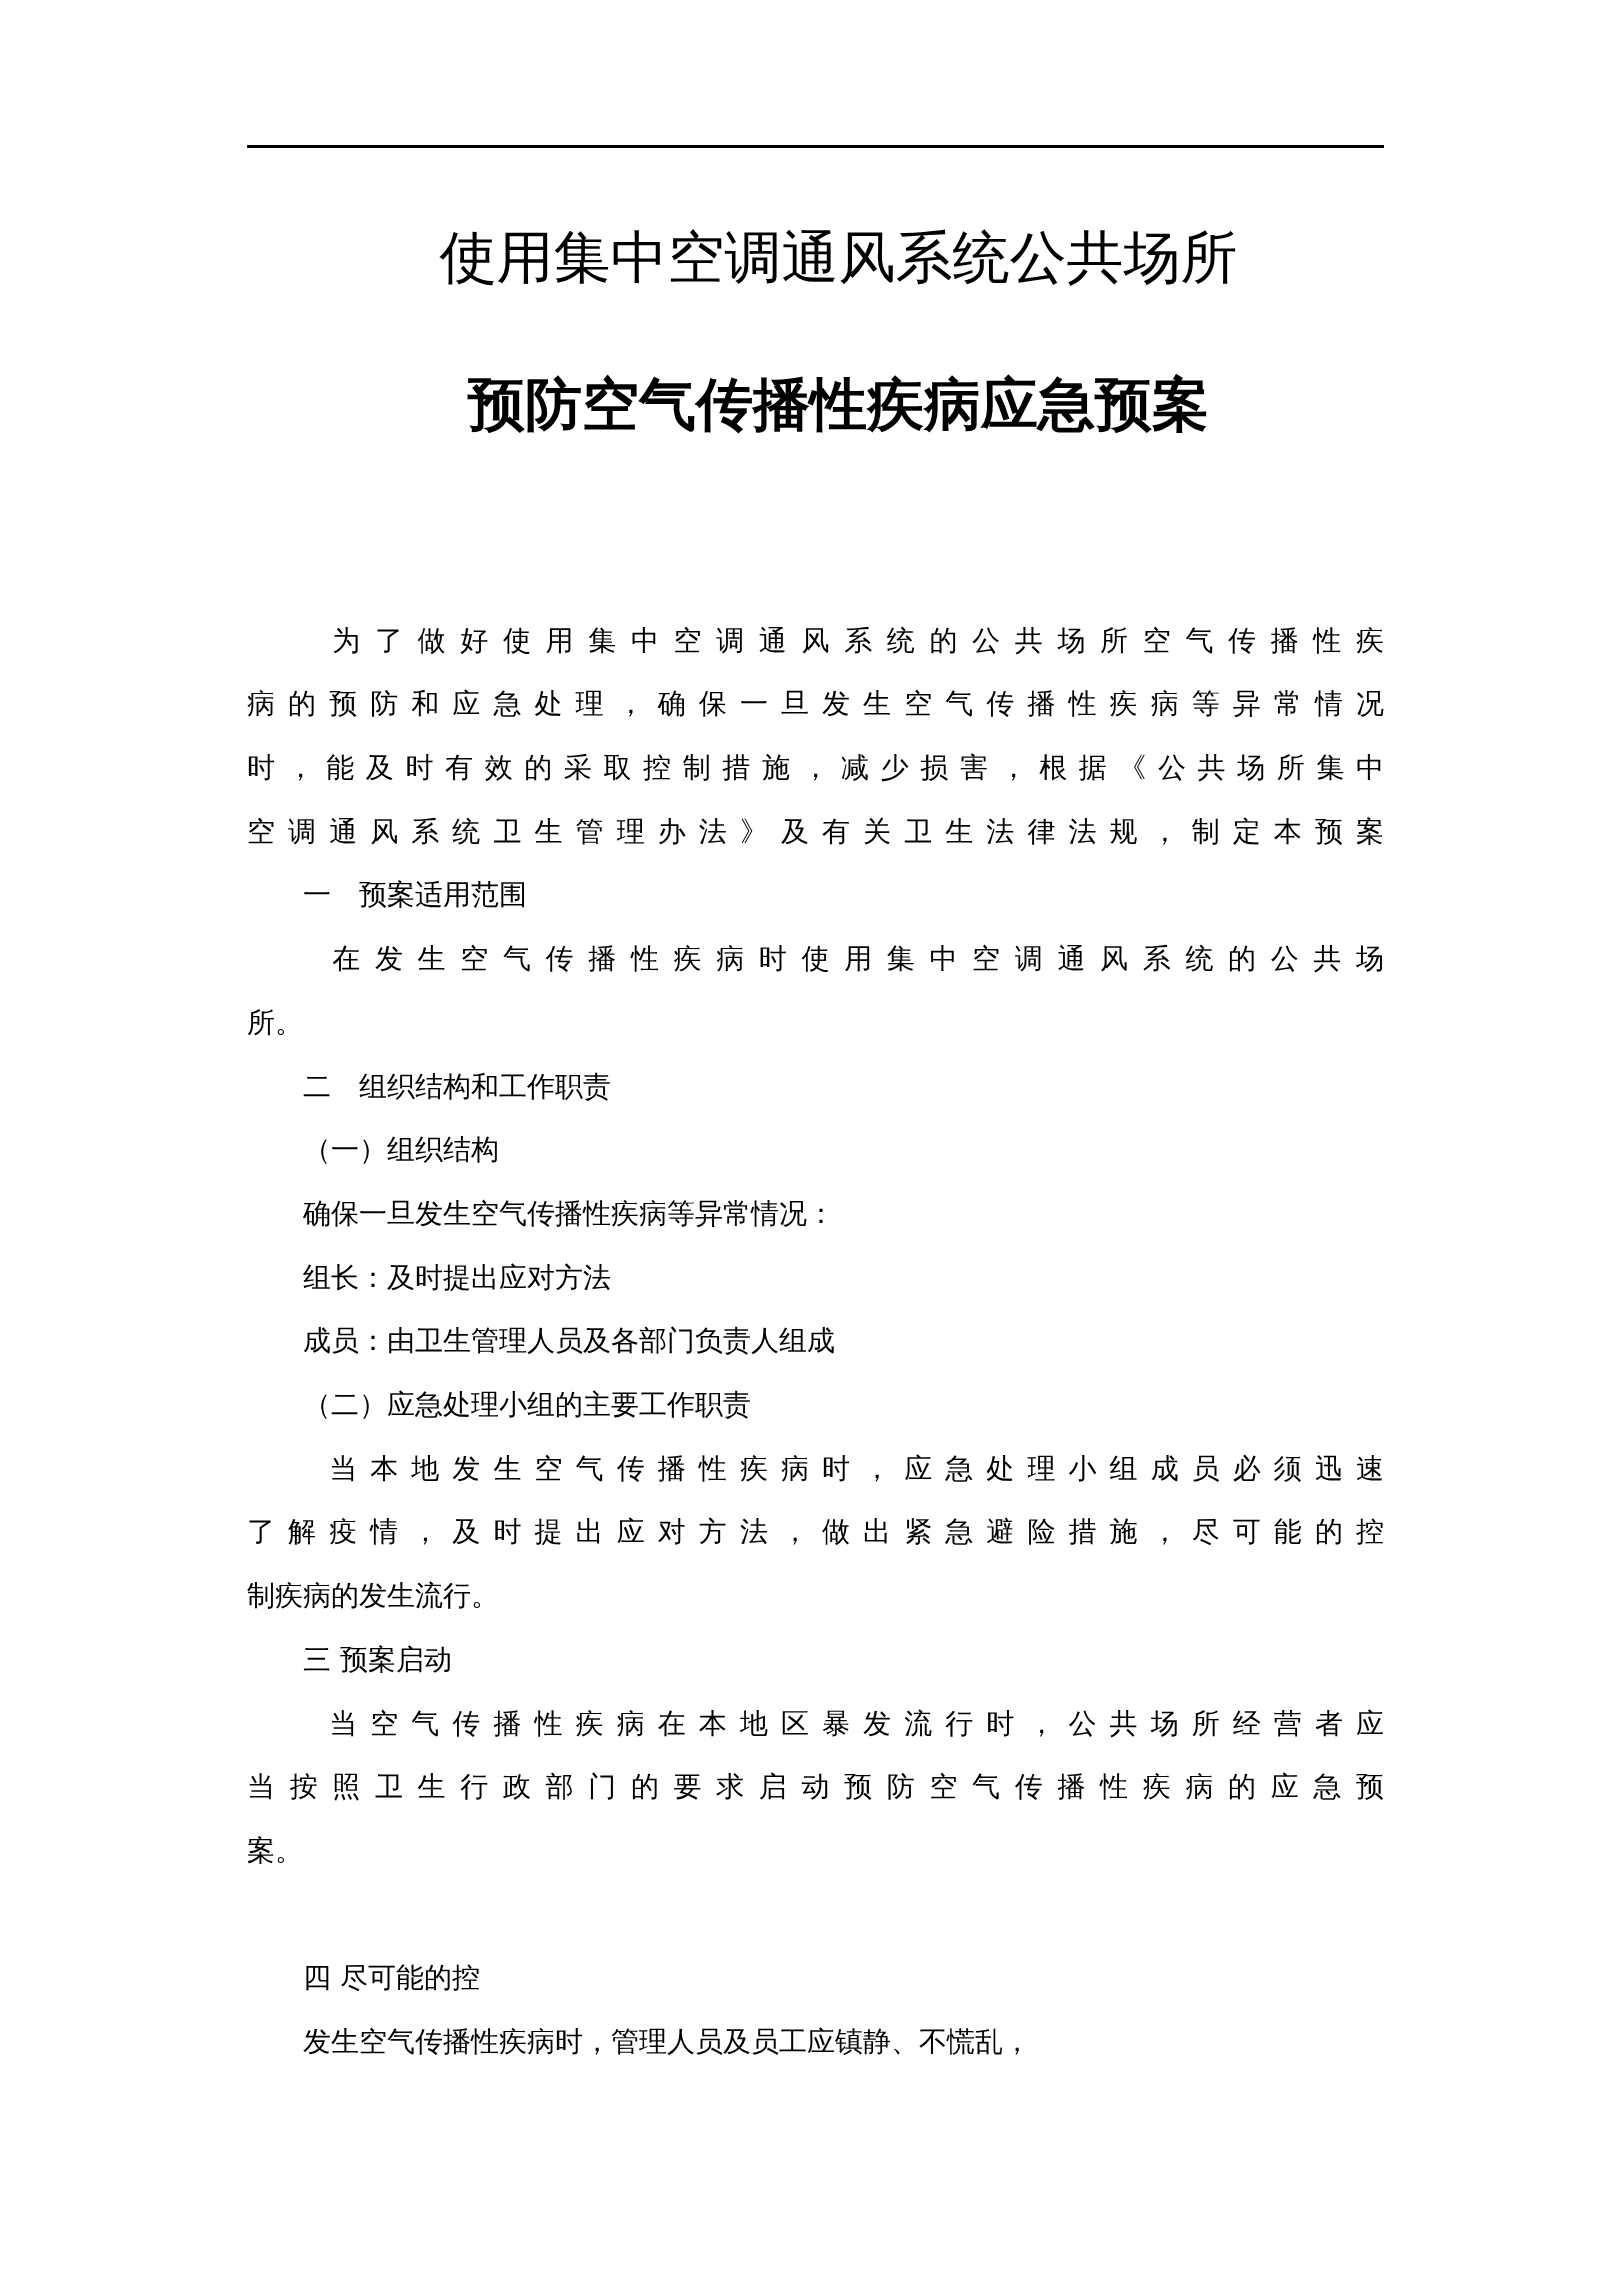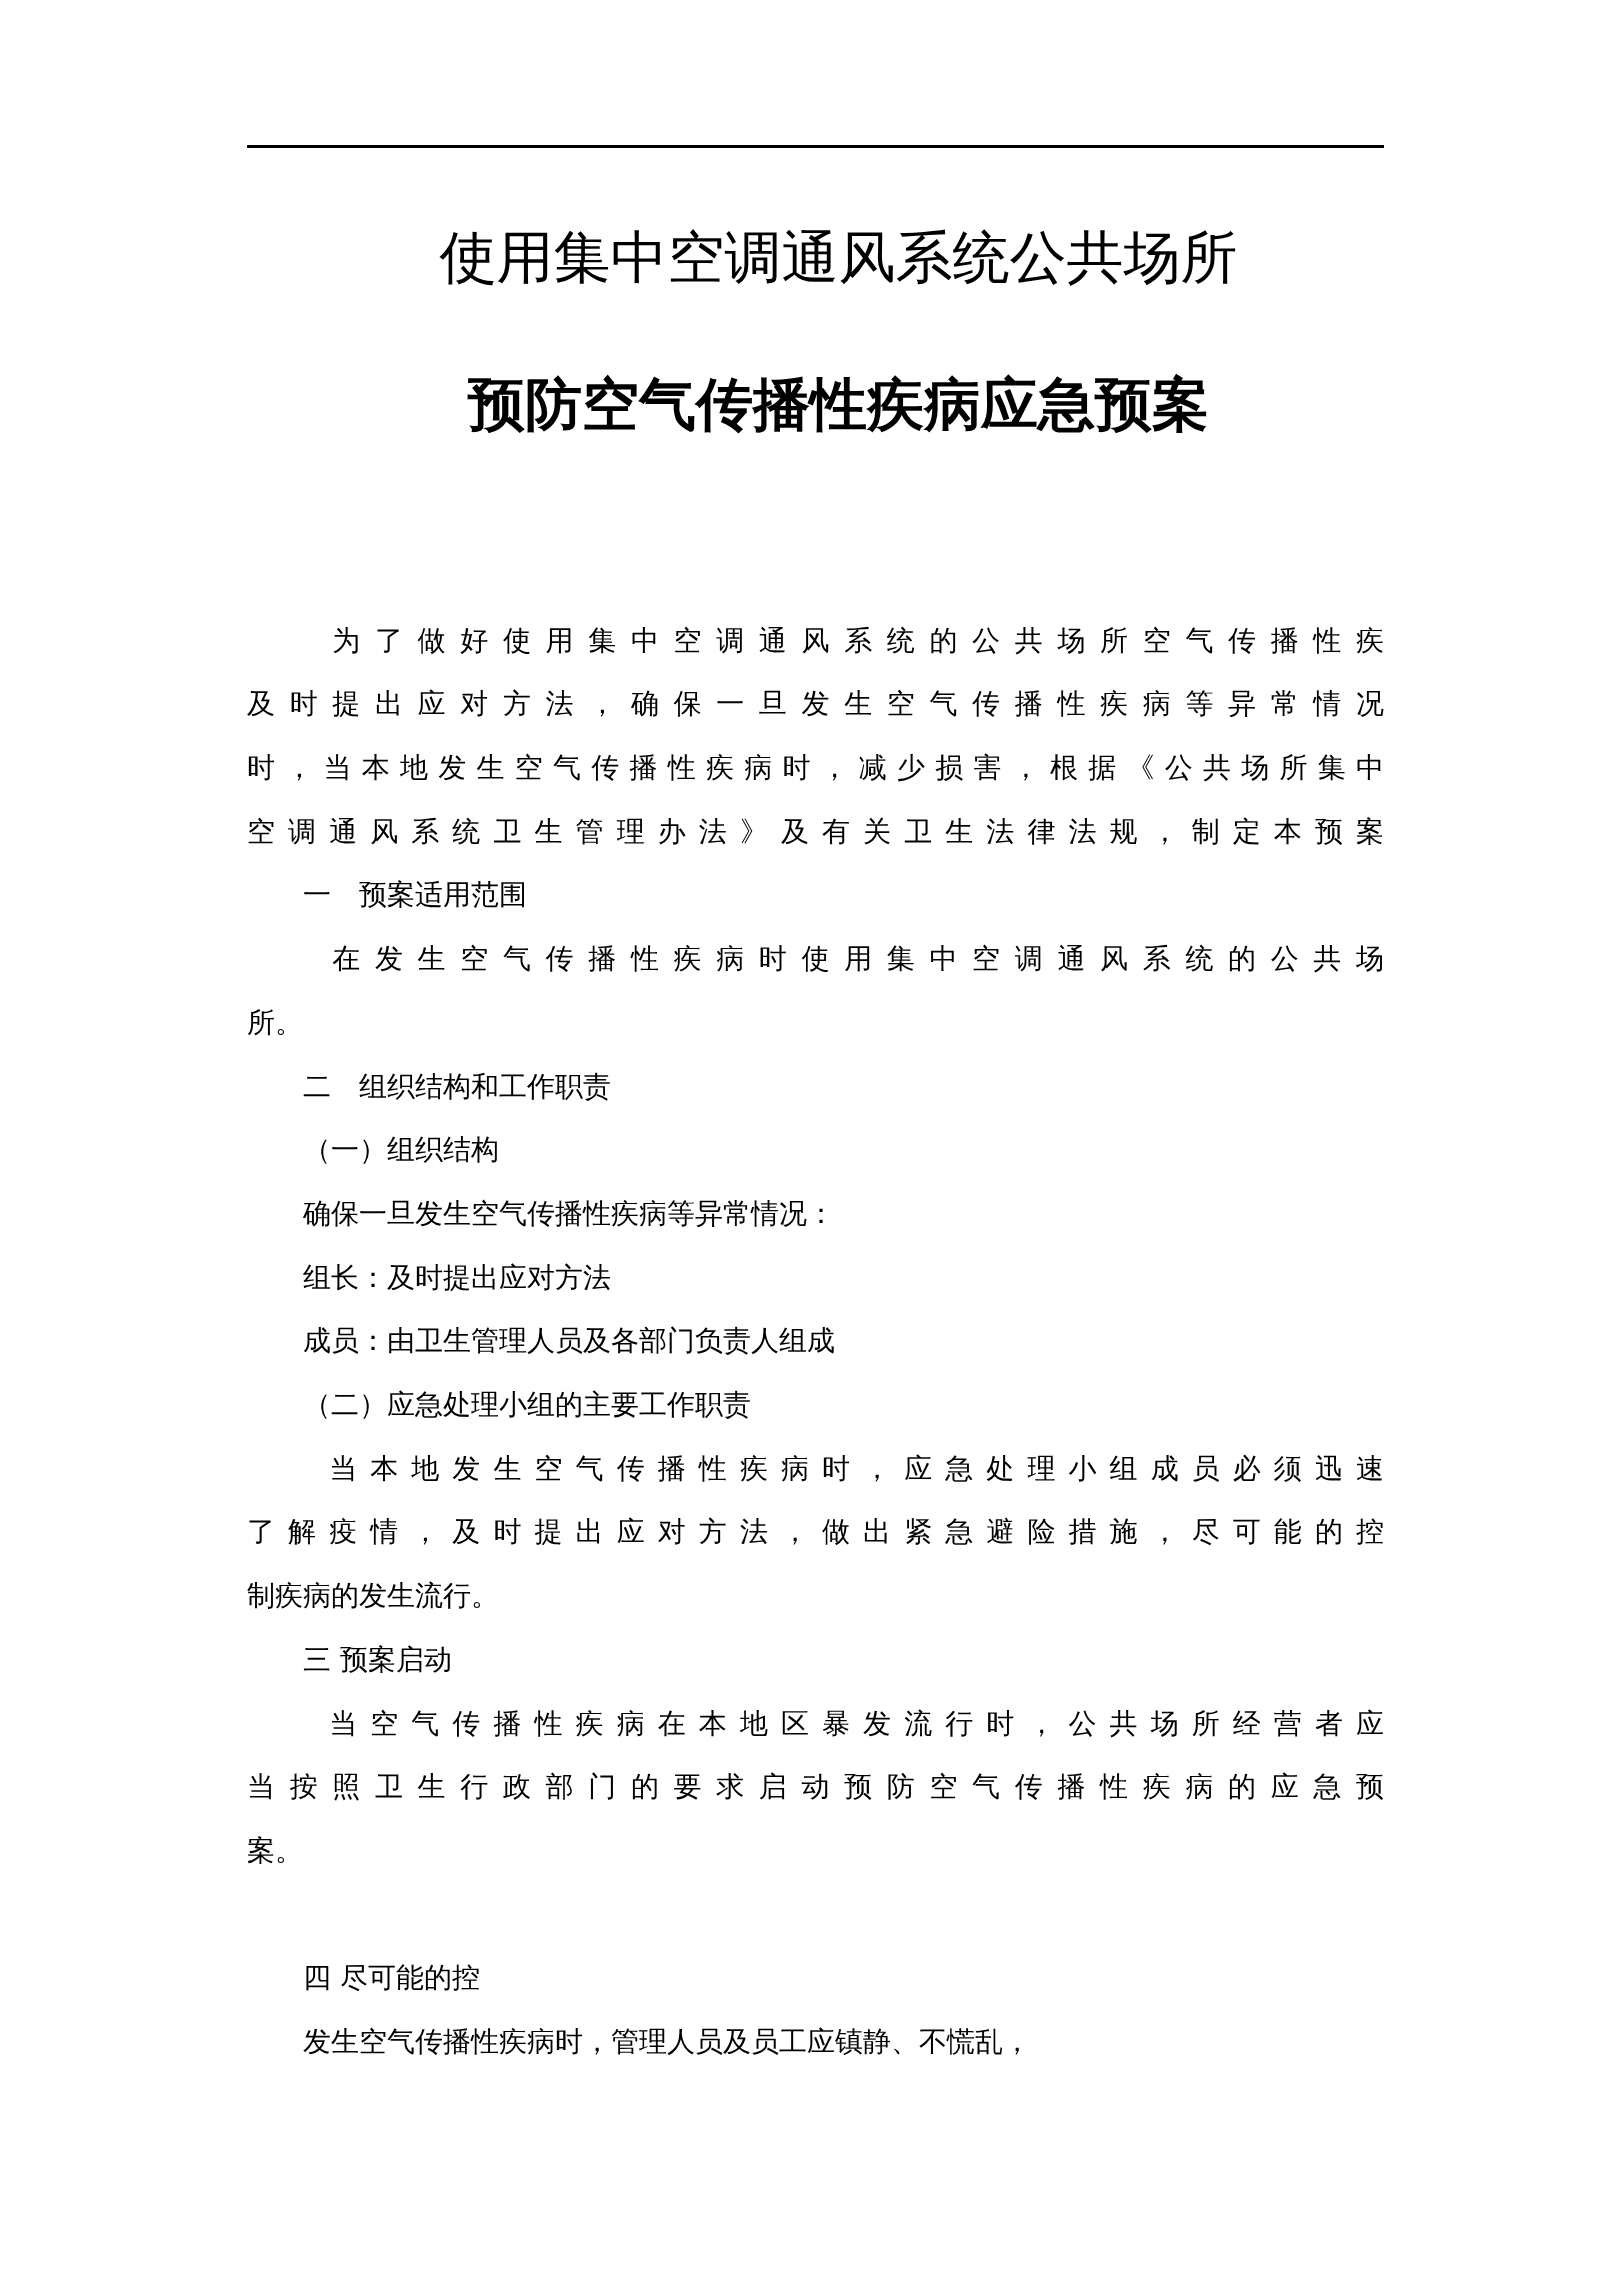--- a/index.html
+++ b/index.html
@@ -15,22 +15,22 @@
   </style>
 </head>
 <body>
 
 <div class="rule"></div>
 <div class="title" id="t1">使用集中空调通风系统公共场所</div>
 <div class="title" id="t2">预防空气传播性疾病应急预案</div>
 
 <div>
   <div class="line just" style="top:616px">　　为了做好使用集中空调通风系统的公共场所空气传播性疾</div>
-  <div class="line just" style="top:679px">及时提出应对方法，确保一旦发生空气传播性疾病等异常情况</div>
-  <div class="line just" style="top:743px">时，当本地发生空气传播性疾病时，减少损害，根据《公共场所集中</div>
+  <div class="line just" style="top:679px">病的预防和应急处理，确保一旦发生空气传播性疾病等异常情况</div>
+  <div class="line just" style="top:743px">时，能及时有效的采取控制措施，减少损害，根据《公共场所集中</div>
   <div class="line just" style="top:807px">空调通风系统卫生管理办法》及有关卫生法律法规，制定本预案</div>
   <div class="line" style="top:870px">　　一　预案适用范围</div>
   <div class="line just" style="top:934px">　　在发生空气传播性疾病时使用集中空调通风系统的公共场</div>
   <div class="line" style="top:998px">所。</div>
   <div class="line" style="top:1062px">　　二　组织结构和工作职责</div>
   <div class="line" style="top:1125px">　　（一）组织结构</div>
   <div class="line" style="top:1189px">　　确保一旦发生空气传播性疾病等异常情况：</div>
   <div class="line" style="top:1253px">　　组长：及时提出应对方法</div>
   <div class="line" style="top:1316px">　　成员：由卫生管理人员及各部门负责人组成</div>
   <div class="line" style="top:1380px">　　（二）应急处理小组的主要工作职责</div>

